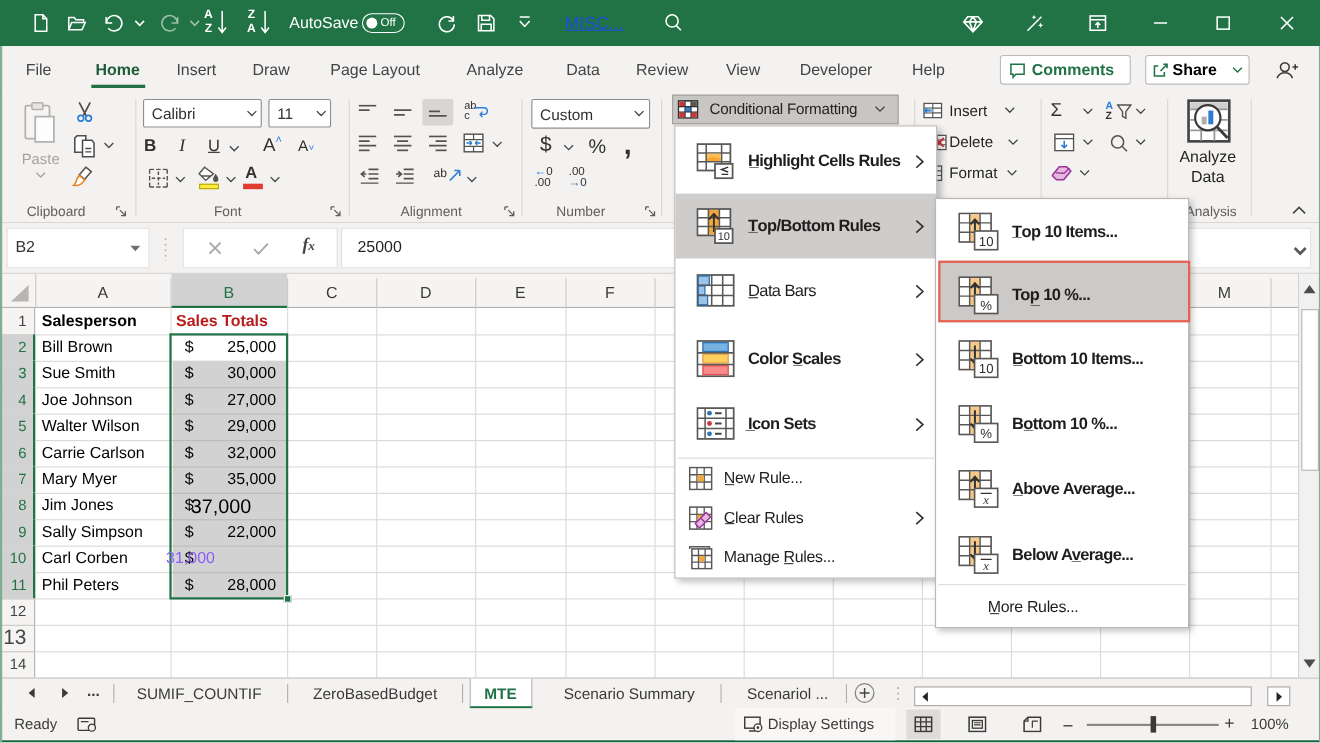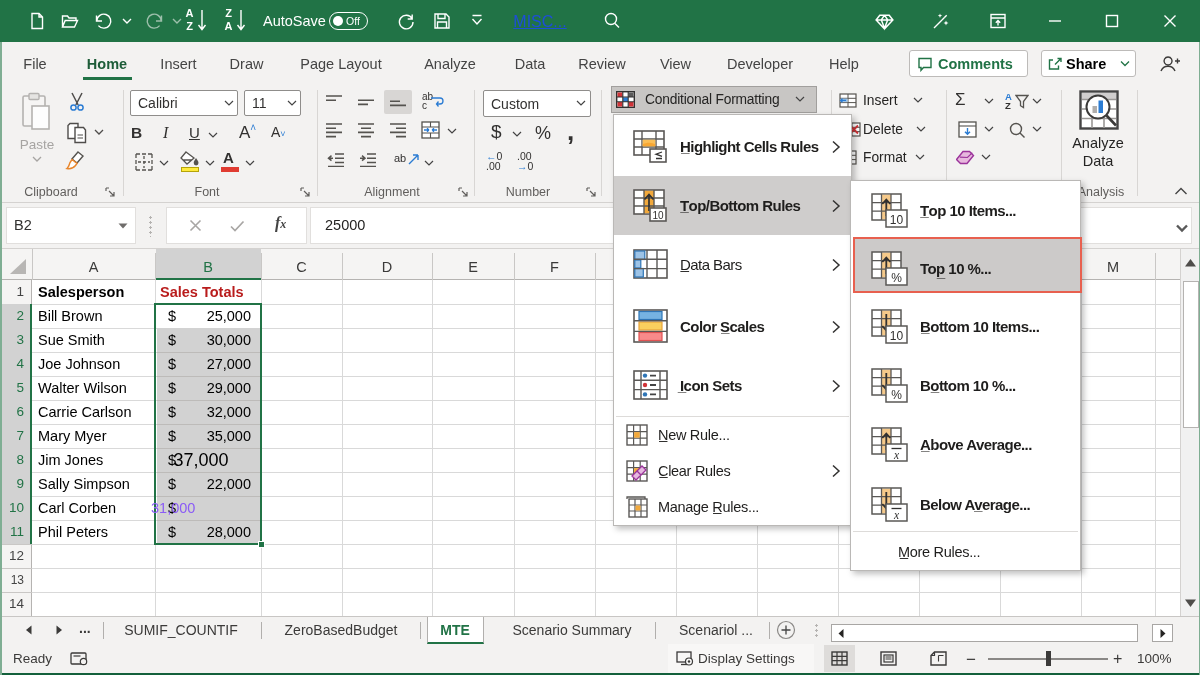--- a/index.html
+++ b/index.html
@@ -413,21 +413,21 @@
 <div class="a" style="left:0;top:472px;width:24px;height:24px;font-size:13.5px;color:#217346;text-align:right;line-height:24px;">9</div>
 <div class="a" style="left:0;top:496px;width:32px;height:1px;background:#c9c7c5;"></div>
 <div class="a" style="left:0;top:496px;width:32px;height:24px;background:#d2d2d2;border-right:2.5px solid #217346;"></div>
 <div class="a" style="left:0;top:496px;width:24px;height:24px;font-size:13.5px;color:#217346;text-align:right;line-height:24px;">10</div>
 <div class="a" style="left:0;top:520px;width:32px;height:1px;background:#c9c7c5;"></div>
 <div class="a" style="left:0;top:520px;width:32px;height:24px;background:#d2d2d2;border-right:2.5px solid #217346;"></div>
 <div class="a" style="left:0;top:520px;width:24px;height:24px;font-size:13.5px;color:#217346;text-align:right;line-height:24px;">11</div>
 <div class="a" style="left:0;top:544px;width:32px;height:1px;background:#c9c7c5;"></div>
 <div class="a" style="left:0;top:544px;width:24px;height:24px;font-size:13.5px;color:#444;text-align:right;line-height:24px;">12</div>
 <div class="a" style="left:0;top:568px;width:32px;height:1px;background:#c9c7c5;"></div>
-<div class="a" style="left:0;top:568px;width:24px;height:24px;font-size:12px;color:#444;text-align:right;line-height:24px;">13</div>
+<div class="a" style="left:0;top:568px;width:24px;height:24px;font-size:19px;color:#444;text-align:right;line-height:24px;">13</div>
 <div class="a" style="left:0;top:592px;width:32px;height:1px;background:#c9c7c5;"></div>
 <div class="a" style="left:0;top:592px;width:24px;height:24px;font-size:13.5px;color:#444;text-align:right;line-height:24px;">14</div>
 <div class="a" style="left:0;top:616px;width:32px;height:1px;background:#c9c7c5;"></div>
 <div class="a" style="left:155px;top:280px;width:1px;height:336px;background:#d9d9d9;"></div>
 <div class="a" style="left:261px;top:280px;width:1px;height:336px;background:#d9d9d9;"></div>
 <div class="a" style="left:342px;top:280px;width:1px;height:336px;background:#d9d9d9;"></div>
 <div class="a" style="left:432px;top:280px;width:1px;height:336px;background:#d9d9d9;"></div>
 <div class="a" style="left:514px;top:280px;width:1px;height:336px;background:#d9d9d9;"></div>
 <div class="a" style="left:595px;top:280px;width:1px;height:336px;background:#d9d9d9;"></div>
 <div class="a" style="left:676px;top:280px;width:1px;height:336px;background:#d9d9d9;"></div>

